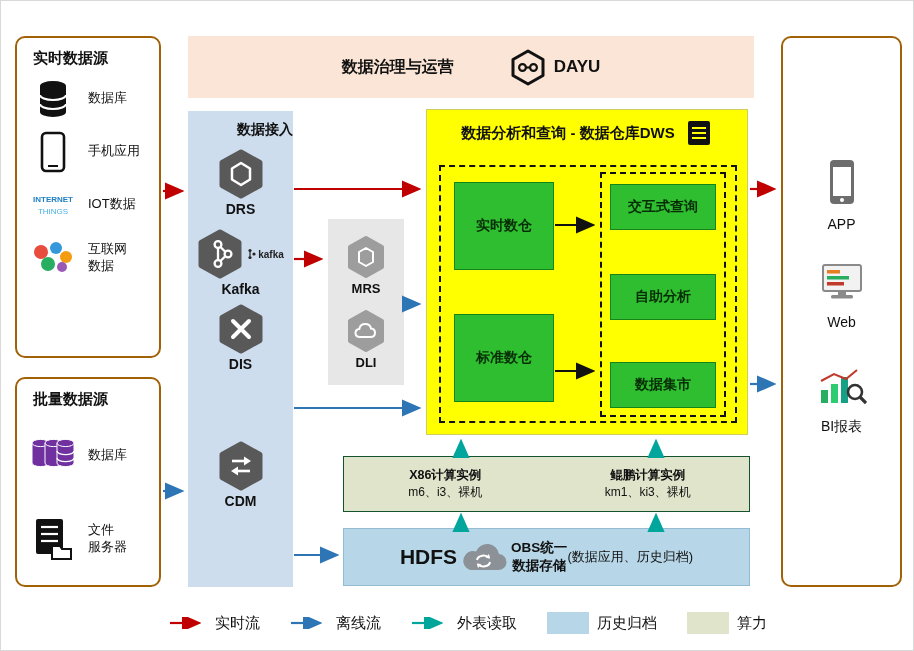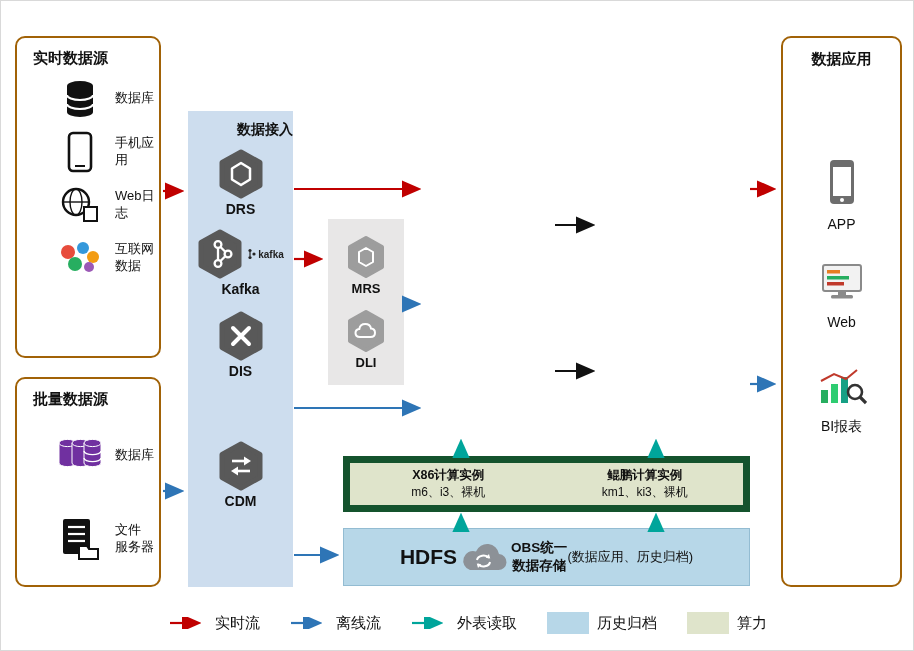--- a/index.html
+++ b/index.html
@@ -4,21 +4,21 @@
 <style>
   * { margin:0; padding:0; box-sizing:border-box; }
   body { font-family:"Liberation Sans","DejaVu Sans",sans-serif; background:#fff; }
   .canvas { position:relative; width:914px; height:651px; background:#fff; border:1px solid #d9d9d9; overflow:hidden; }
 
   .panel { position:absolute; background:#fff; border:2px solid #a16207; border-radius:10px; }
   .panel-title { font-weight:bold; font-size:15px; color:#111; padding:11px 0 0 16px; }
   .panel-title-c { font-weight:bold; font-size:15px; color:#111; padding-top:12px; text-align:center; }
 
   .rows { margin-top:4px; }
-  .src-item { display:flex; align-items:center; gap:9px; padding-left:10px;margin-left:27px; }
+  .src-item { display:flex; align-items:center; gap:9px; padding-left:10px; }
   .rt .src-item { height:53px; }
   .bt .src-item { height:84px; }
   .src-icon { flex:0 0 52px; display:flex; justify-content:center; }
   .src-label { font-size:13px; color:#111; white-space:pre-line; line-height:1.3; }
 
   .banner { position:absolute; left:187px; top:35px; width:566px; height:62px; background:#fbe5d6;
             display:flex; align-items:center; justify-content:center; gap:56px; }
   .banner-title { font-weight:bold; font-size:16px; color:#111; }
   .dayu { display:flex; align-items:center; gap:8px; font-weight:bold; font-size:17px; color:#111; }
 
@@ -33,21 +33,21 @@
   .mid .svc-label { font-size:13px; }
 
   .dws { position:absolute; left:425px; top:108px; width:322px; height:326px; background:#ffff00; border:1px solid #cfcf60; }
   .dws-title-row { display:flex; align-items:center; justify-content:center; gap:10px; margin-top:9px; }
   .dws-title { font-weight:bold; font-size:15px; color:#111; }
   .dws-dashed { position:absolute; left:12px; top:55px; width:298px; height:258px; border:2px dashed #111; }
   .dws-dashed-r { position:absolute; left:173px; top:62px; width:126px; height:245px; border:2px dashed #111; }
   .module { position:absolute; background:#2fbe2f; border:1px solid #17861a; display:flex; align-items:center;
             justify-content:center; font-weight:bold; font-size:14px; color:#072d07; text-align:center; }
 
-  .compute { position:absolute; left:342px; top:455px; width:407px; height:56px; background:#dfe4cb; border:7px solid #14532d; display:flex; }
+  .compute { position:absolute; left:342px; top:455px; width:407px; height:56px; background:#dfe4cb; border:1px solid #14532d; display:flex; }
   .compute-col { flex:1; display:flex; flex-direction:column; align-items:center; justify-content:center; line-height:1.35; }
   .compute-title { font-weight:bold; font-size:12.5px; color:#111; }
   .compute-spec { font-size:12px; color:#111; }
 
   .storage { position:absolute; left:342px; top:527px; width:407px; height:58px; background:#b7d7e8; border:1px solid #93bcd2;
              display:flex; align-items:center; justify-content:center; }
   .hdfs-label { font-weight:bold; font-size:21px; color:#111; }
   .obs-title { font-weight:bold; font-size:13.5px; color:#111; white-space:pre-line; line-height:1.3; text-align:center; }
   .obs-note { font-size:13px; color:#111; }
 
@@ -62,20 +62,32 @@
   .swatch-archive { background:#b7d7e8; }
   .swatch-compute { background:#dfe4cb; }
 
   .arrows { position:absolute; left:0; top:0; z-index:5; pointer-events:none; }
 </style>
 </head>
 <body>
 
 <div class="canvas">
 
+  <div class="banner">
+    <span class="banner-title">数据治理与运营</span>
+    <span class="dayu">
+      <svg width="36" height="38" viewBox="0 0 36 38">
+        <polygon points="18,3 33,11.5 33,27.5 18,36 3,27.5 3,11.5" fill="none" stroke="#111" stroke-width="3" stroke-linejoin="round"></polygon>
+        <circle cx="12.5" cy="19.5" r="3.4" fill="none" stroke="#111" stroke-width="2.2"></circle>
+        <circle cx="23.5" cy="19.5" r="3.4" fill="none" stroke="#111" stroke-width="2.2"></circle>
+        <path d="M16 19.5 h4" stroke="#111" stroke-width="2.2"></path>
+      </svg>
+      <span>DAYU</span>
+    </span>
+  </div>
 
   <div class="panel rt" style="left:14px; top:35px; width:146px; height:322px;">
     <div class="panel-title">实时数据源</div>
     <div class="rows">
       <div class="src-item">
         <span class="src-icon">
           <svg width="34" height="40" viewBox="0 0 34 40">
             <ellipse cx="17" cy="7" rx="13" ry="5" fill="#111"></ellipse>
             <path d="M4 7 v26 a13 5 0 0 0 26 0 V7" fill="#111"></path>
             <path d="M4 16 a13 5 0 0 0 26 0 M4 25 a13 5 0 0 0 26 0" stroke="#fff" stroke-width="2" fill="none"></path>
@@ -87,28 +99,26 @@
         <span class="src-icon">
           <svg width="26" height="42" viewBox="0 0 26 42">
             <rect x="2" y="2" width="22" height="38" rx="4" fill="none" stroke="#111" stroke-width="2.6"></rect>
             <line x1="8" y1="35" x2="18" y2="35" stroke="#111" stroke-width="2"></line>
           </svg>
         </span>
         <span class="src-label">手机应用</span>
       </div>
       <div class="src-item">
         <span class="src-icon">
-          <svg width="40" height="38" viewBox="0 0 40 38">
-            <circle cx="16" cy="16" r="13" fill="none" stroke="#111" stroke-width="2.4"></circle>
-            <ellipse cx="16" cy="16" rx="6" ry="13" fill="none" stroke="#111" stroke-width="1.4"></ellipse>
-            <line x1="3" y1="16" x2="29" y2="16" stroke="#111" stroke-width="1.4"></line>
-            <rect x="24" y="21" width="13" height="14" fill="#fff" stroke="#111" stroke-width="2"></rect>
-          </svg>
-        </span>
-        <span class="src-label">Web日志</span>
+          <svg width="48" height="32" viewBox="0 0 48 32">
+            <text x="24" y="13" font-size="8" font-weight="bold" fill="#1d7fc4" text-anchor="middle">INTERNET</text>
+            <text x="24" y="25" font-size="8" fill="#49b0e3" text-anchor="middle">THINGS</text>
+          </svg>
+        </span>
+        <span class="src-label">IOT数据</span>
       </div>
       <div class="src-item">
         <span class="src-icon">
           <svg width="44" height="36" viewBox="0 0 44 36">
             <circle cx="10" cy="12" r="7" fill="#e74c3c"></circle>
             <circle cx="25" cy="8" r="6" fill="#3498db"></circle>
             <circle cx="35" cy="17" r="6" fill="#f39c12"></circle>
             <circle cx="17" cy="24" r="7" fill="#27ae60"></circle>
             <circle cx="31" cy="27" r="5" fill="#9b59b6"></circle>
           </svg>
@@ -188,21 +198,21 @@
               <circle cx="4" cy="9.5" r="1.6" fill="#222"></circle>
               <circle cx="8" cy="6" r="1.6" fill="#222"></circle>
             <line x1="4" y1="4" x2="4" y2="8" stroke="#222" stroke-width="1.2"></line>
           </svg>
           <span>kafka</span>
         </span>
       </div>
       <div class="svc-label">Kafka</div>
     </div>
 
-    <div class="svc" style="top:200px;">
+    <div class="svc" style="top:193px;">
       <div class="icon-row">
         <svg width="46" height="50" viewBox="0 0 46 50">
           <polygon points="23,3 42,13.5 42,36.5 23,47 4,36.5 4,13.5" fill="#595959" stroke="#595959" stroke-width="5" stroke-linejoin="round"></polygon>
           <path d="M15 17 L31 33 M31 17 L15 33" stroke="#fff" stroke-width="4" stroke-linecap="round"></path>
         </svg>
       </div>
       <div class="svc-label">DIS</div>
     </div>
 
     <div class="svc" style="top:330px;">
@@ -233,20 +243,41 @@
       <div class="icon-row">
         <svg width="40" height="44" viewBox="0 0 40 44">
           <polygon points="20,3 36,12 36,32 20,41 4,32 4,12" fill="#9d9d9d" stroke="#9d9d9d" stroke-width="4" stroke-linejoin="round"></polygon>
           <path d="M14 28 q-4.5 0 -4.5 -4 q0 -3.5 3.8 -4 q0.8 -5 5.9 -5 q5 0 5.8 4.6 q4 0.3 4 4.2 q0 4.2 -4.5 4.2 z" fill="none" stroke="#fff" stroke-width="2"></path>
         </svg>
       </div>
       <div class="svc-label">DLI</div>
     </div>
   </div>
 
+  <div class="dws">
+    <div class="dws-title-row">
+      <span class="dws-title">数据分析和查询 - 数据仓库DWS</span>
+      <svg width="28" height="28" viewBox="0 0 28 28">
+        <rect x="3" y="2" width="22" height="24" rx="2" fill="#111"></rect>
+        <g stroke="#ffff00" stroke-width="2">
+            <line x1="7" y1="9" x2="21" y2="9"></line>
+            <line x1="7" y1="14" x2="21" y2="14"></line>
+            <line x1="7" y1="19" x2="21" y2="19"></line>
+          </g>
+      </svg>
+    </div>
+    <div class="dws-dashed"></div>
+    <div class="dws-dashed-r"></div>
+
+    <div class="module" style="left:27px; top:72px; width:100px; height:88px;">实时数仓</div>
+    <div class="module" style="left:27px; top:204px; width:100px; height:88px;">标准数仓</div>
+    <div class="module" style="left:183px; top:74px; width:106px; height:46px;">交互式查询</div>
+    <div class="module" style="left:183px; top:164px; width:106px; height:46px;">自助分析</div>
+    <div class="module" style="left:183px; top:252px; width:106px; height:46px;">数据集市</div>
+  </div>
 
   <div class="compute">
     <div class="compute-col">
       <div class="compute-title">X86计算实例</div>
       <div class="compute-spec">m6、i3、裸机</div>
     </div>
     <div class="compute-col">
       <div class="compute-title">鲲鹏计算实例</div>
       <div class="compute-spec">km1、ki3、裸机</div>
     </div>
@@ -260,21 +291,20 @@
       <path d="M32 15 l1.2 4.6 -4.6 -0.8 z" fill="#fff"></path>
       <path d="M33 23 a6.5 5 0 0 1 -12 2" stroke="#fff" stroke-width="2" fill="none"></path>
       <path d="M21 29 l-1.2 -4.6 4.6 0.8 z" fill="#fff"></path>
     </svg>
     <span class="obs-title">OBS统一
 数据存储</span>
     <span class="obs-note">(数据应用、历史归档)</span>
   </div>
 
   <div class="panel apps">
-    <div class="panel-title-c">数据应用</div>
     <div class="app-item" style="top:120px;">
       <svg width="30" height="48" viewBox="0 0 30 48">
         <rect x="3" y="2" width="24" height="44" rx="4" fill="#6d6d6d"></rect>
         <rect x="6" y="9" width="18" height="29" fill="#fff"></rect>
         <circle cx="15" cy="42" r="2" fill="#fff"></circle>
       </svg>
       <div class="app-label">APP</div>
     </div>
     <div class="app-item" style="top:224px;">
       <svg width="46" height="42" viewBox="0 0 46 42">

